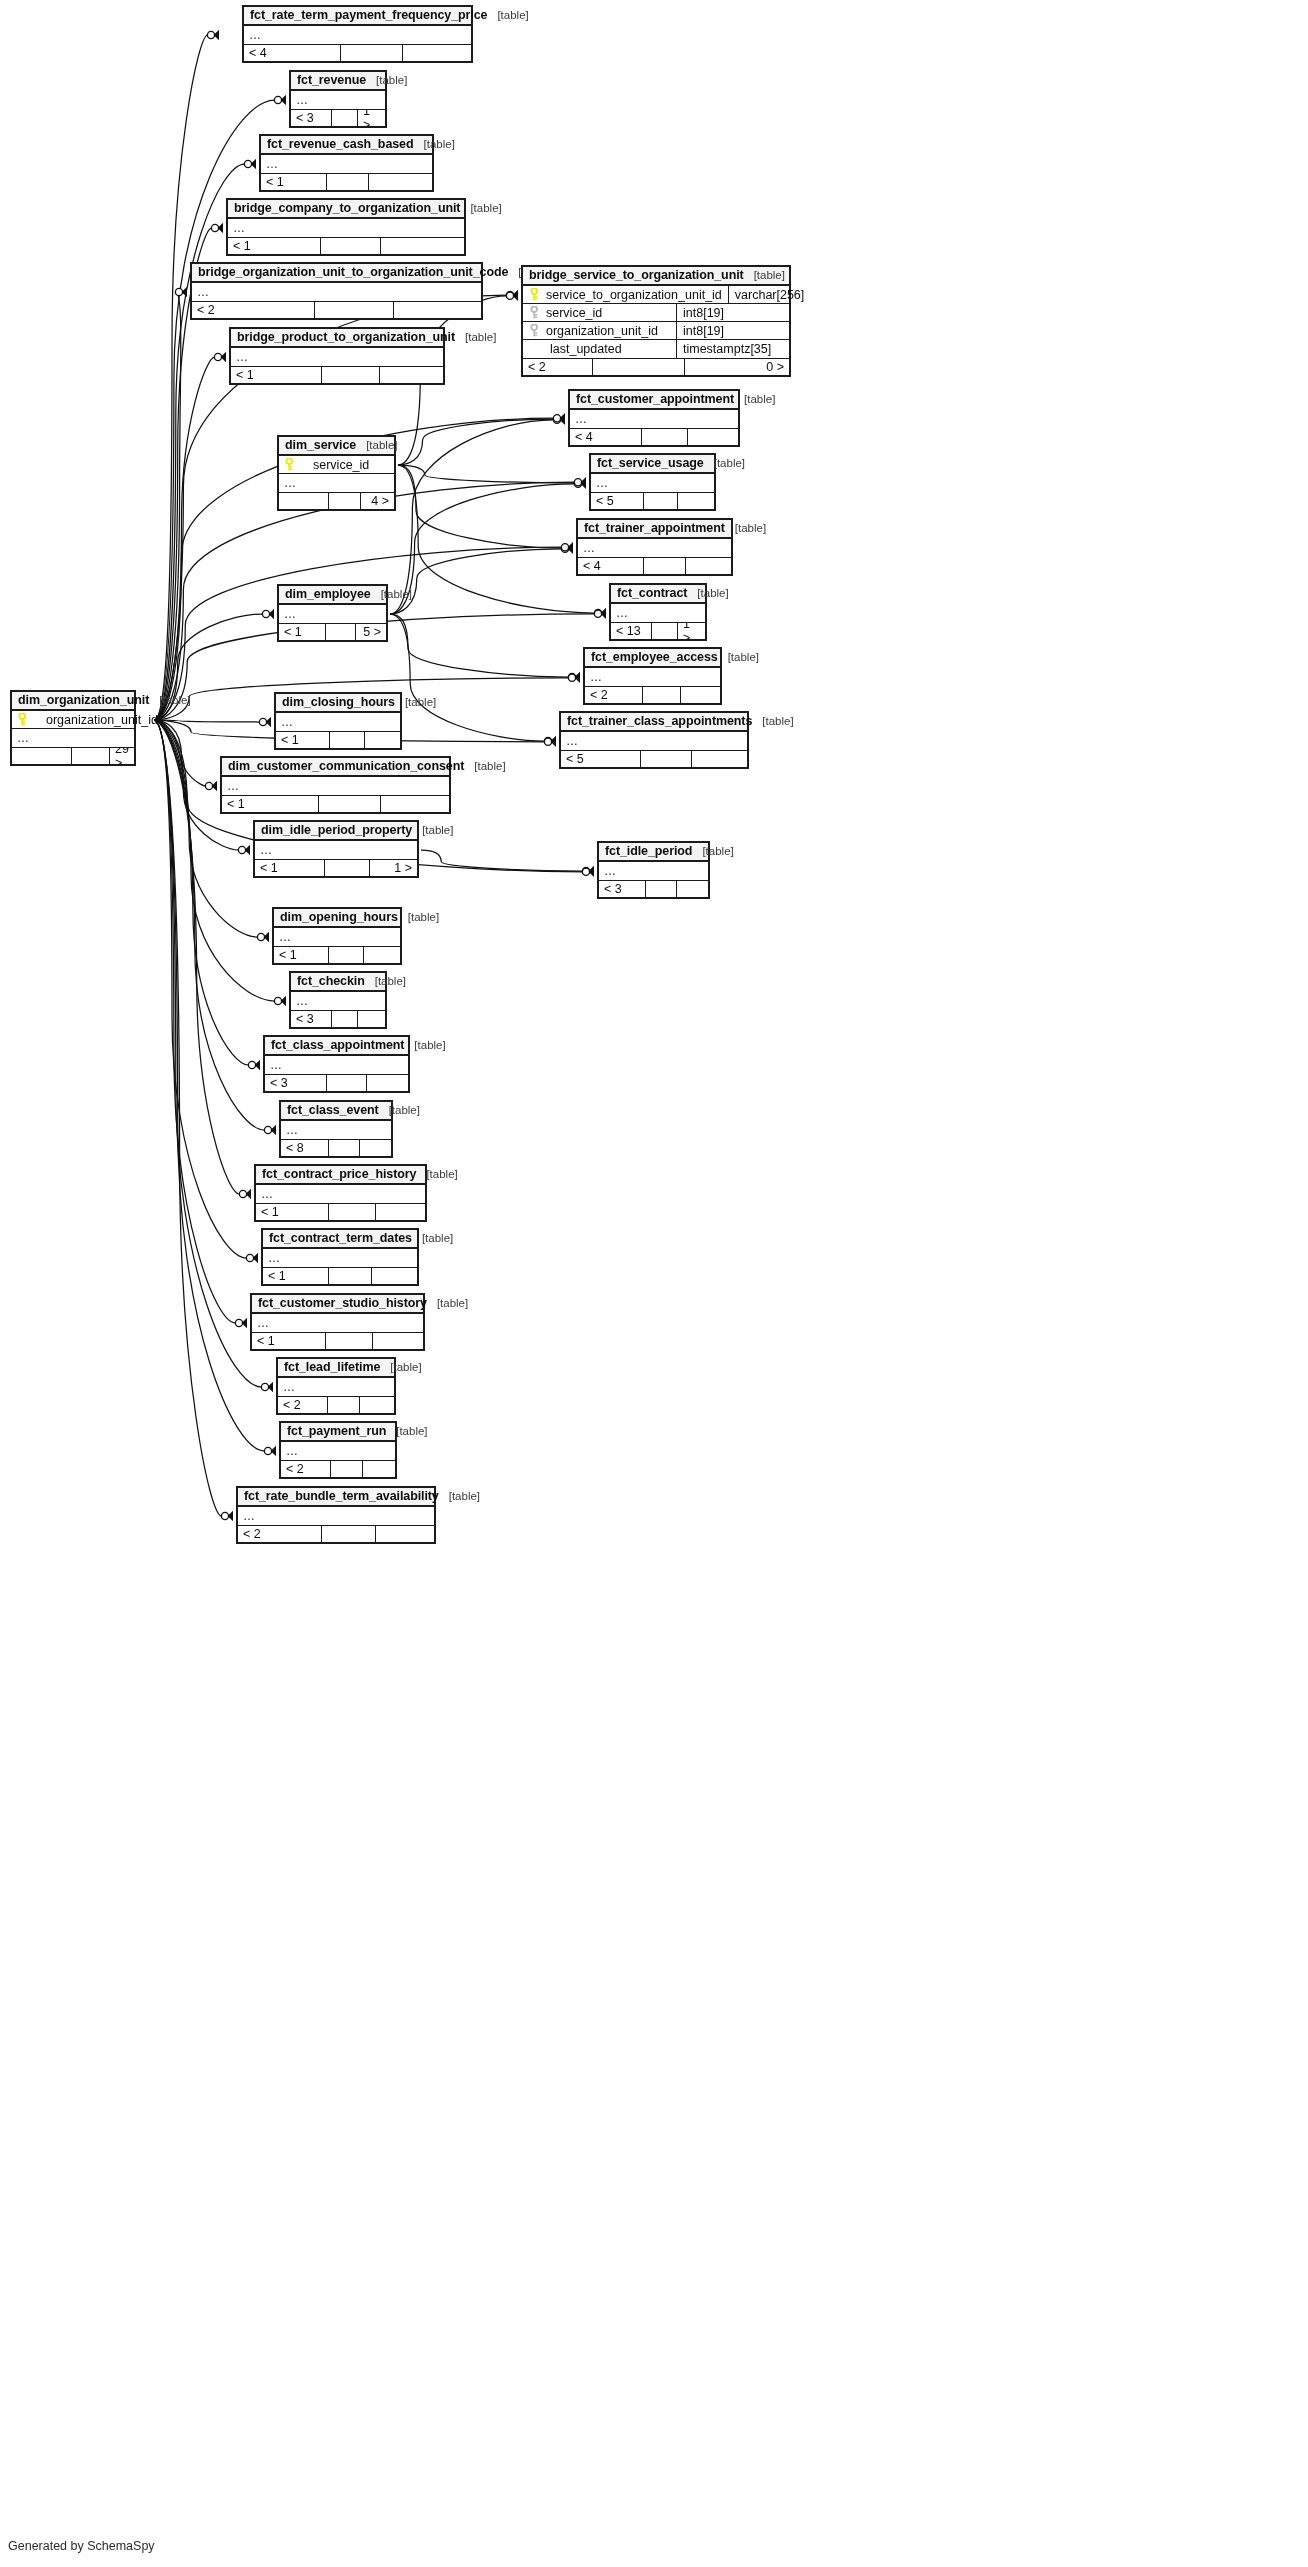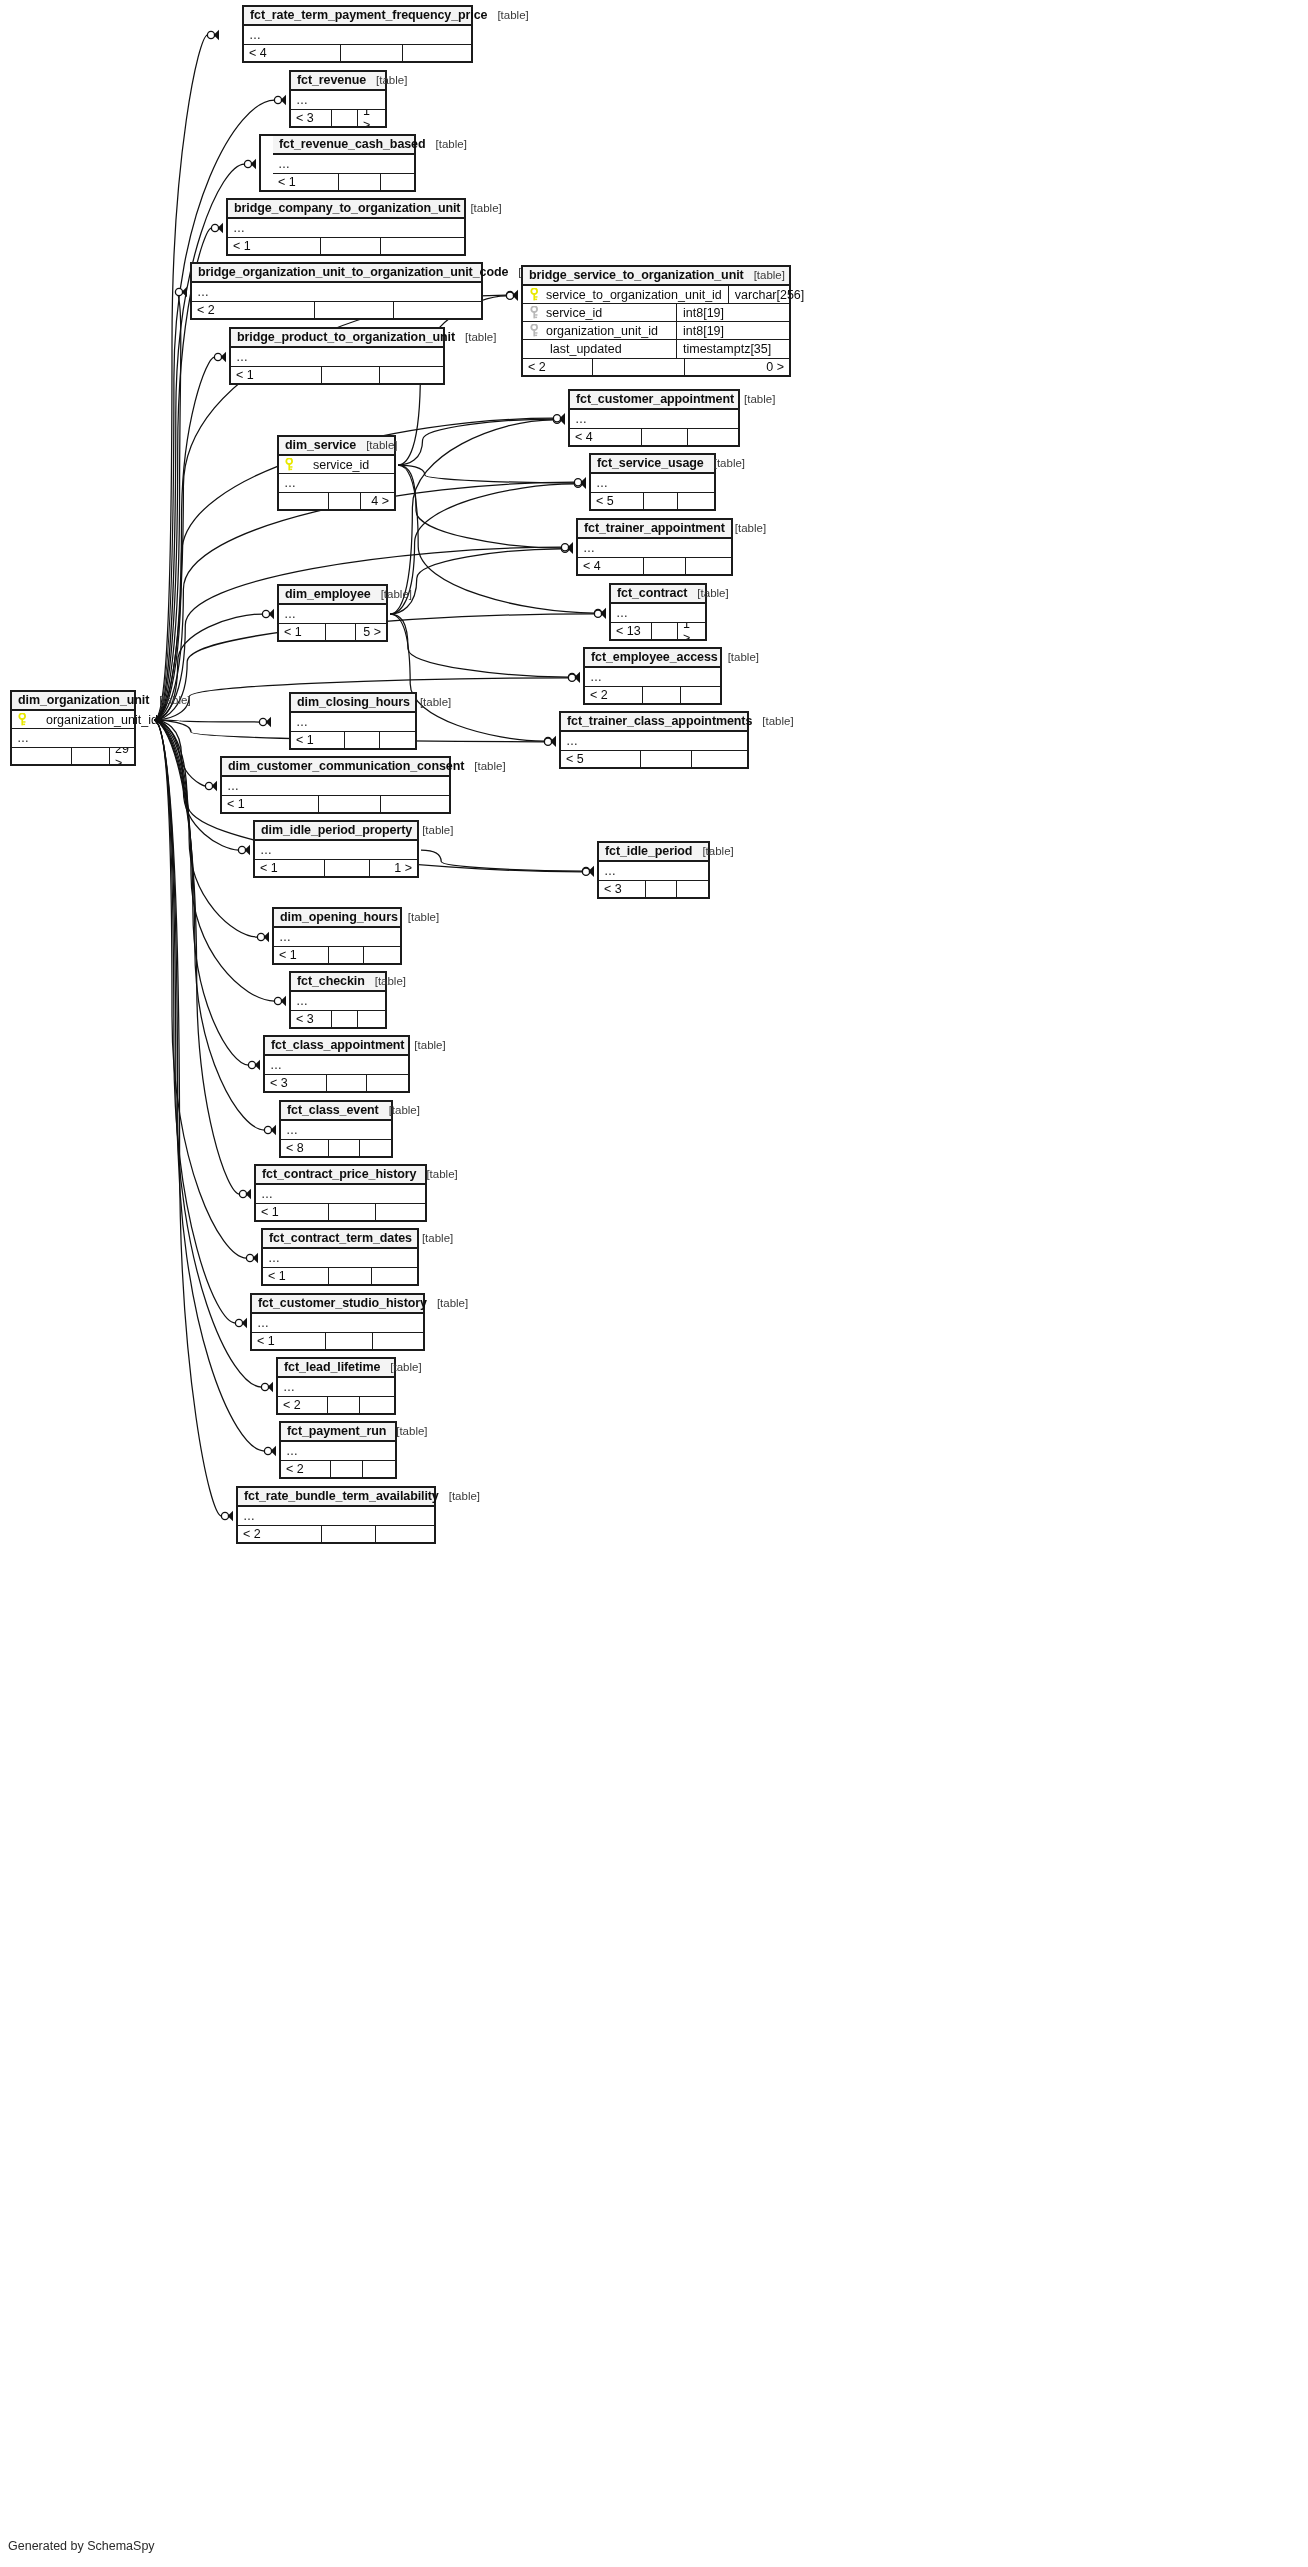--- a/index.html
+++ b/index.html
@@ -379,21 +379,21 @@
           <div class="row ellipsis">
             <span>…</span>
           </div>
         </div>
         <div class="tbl-foot">
           <div class="cell left" style="width: 41px; flex: 0 0 auto;">&lt; 3</div>
           <div class="cell left" style="width: 26px; flex: 0 0 auto;"></div>
           <div class="cell right" style="flex: 1 1 auto;">1 &gt;</div>
         </div>
       </div>
-      <div class="tbl" style="left: 259px; top: 134px; width: 157px; padding-left: 12px;">
+      <div class="tbl" style="left: 259px; top: 134px; width: 175px;">
         <div class="tbl-head">
           <span class="tbl-name">fct_revenue_cash_based</span>
           <span class="tbl-kind">[table]</span>
         </div>
         <div class="tbl-body">
           <div class="row ellipsis">
             <span>…</span>
           </div>
         </div>
         <div class="tbl-foot">
@@ -670,21 +670,21 @@
           <div class="row ellipsis">
             <span>…</span>
           </div>
         </div>
         <div class="tbl-foot">
           <div class="cell left" style="width: 60px; flex: 0 0 auto;"></div>
           <div class="cell left" style="width: 38px; flex: 0 0 auto;"></div>
           <div class="cell right" style="flex: 1 1 auto;">29 &gt;</div>
         </div>
       </div>
-      <div class="tbl" style="left: 289px; top: 692px; width: 128px;">
+      <div class="tbl" style="left: 274px; top: 692px; width: 128px;">
         <div class="tbl-head">
           <span class="tbl-name">dim_closing_hours</span>
           <span class="tbl-kind">[table]</span>
         </div>
         <div class="tbl-body">
           <div class="row ellipsis">
             <span>…</span>
           </div>
         </div>
         <div class="tbl-foot">

